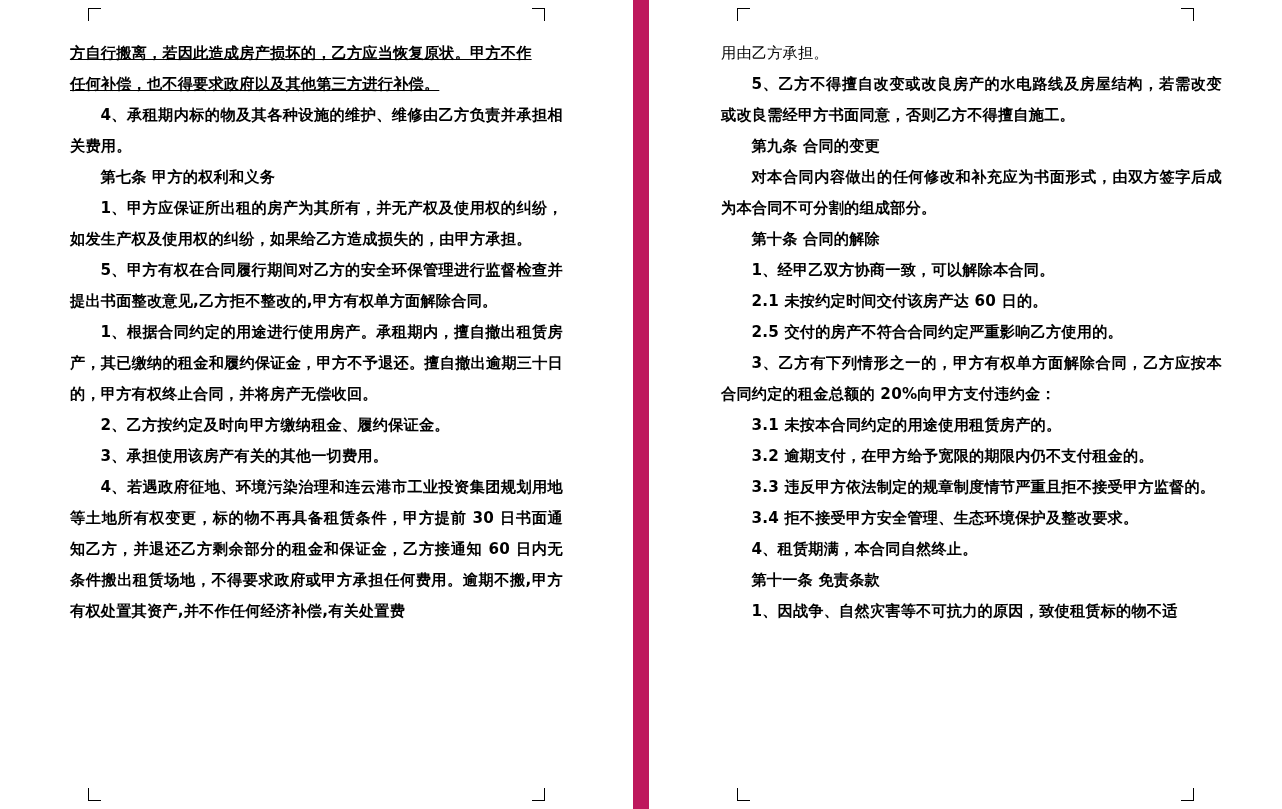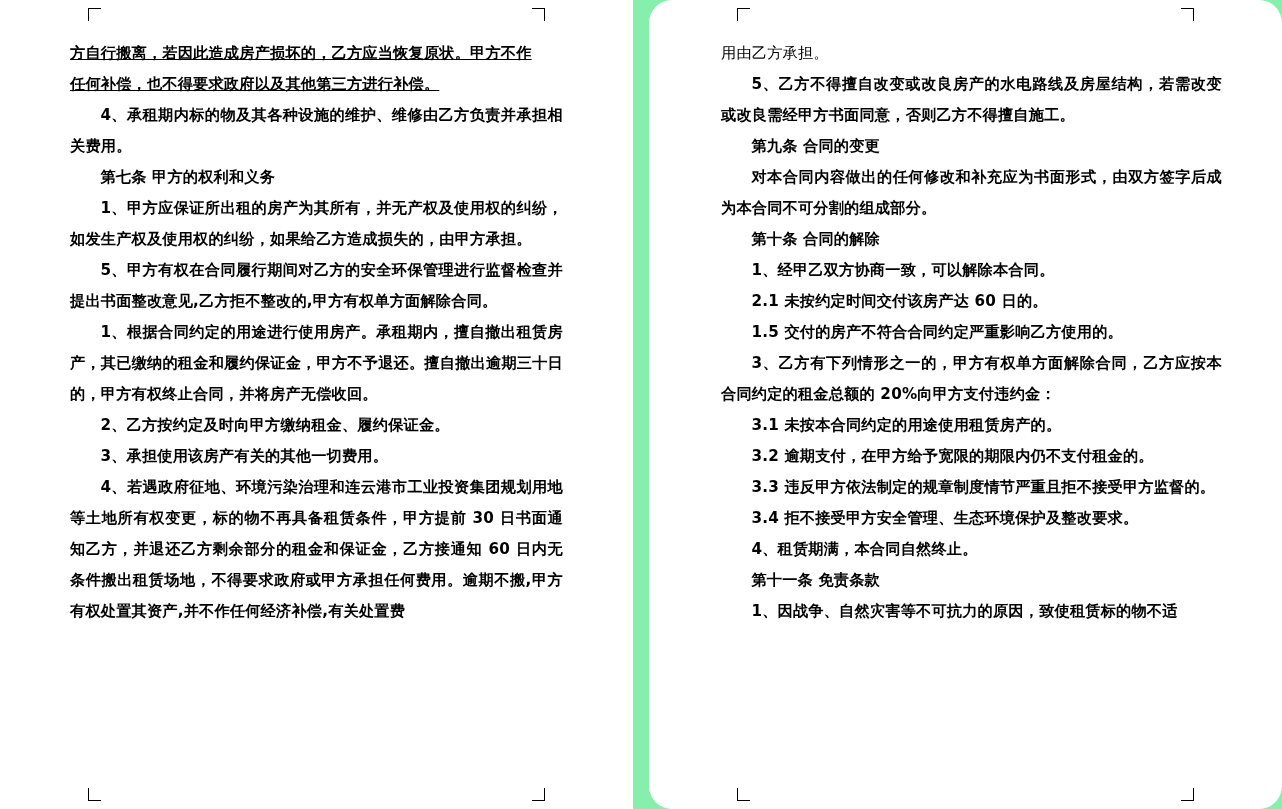--- a/index.html
+++ b/index.html
@@ -12,32 +12,32 @@
     height: 809px;
     overflow: hidden;
     font-family: "Liberation Sans", sans-serif;
   }
   .workspace {
     position: relative;
     width: 1282px;
     height: 809px;
     display: flex;
     gap: 12px;
-    background: #86efac;
+    background: #be185d;
   }
   .page {
     position: relative;
     background: #ffffff;
     width: 635px;
     height: 809px;
     box-sizing: border-box;
     overflow: hidden;
   }
   .page.left { margin-left: 0; }
-  .page.right { margin-left: 4px; border-radius: 23px; }
+  .page.right { margin-left: 4px; }
 
   
   .cmark {
     position: absolute;
     background: transparent;
     border-color: #000;
     width: 12px;
     height: 12px;
   }
   .cmark.tl { top: 8px; left: 88px; border-left: 1px solid #000; border-top: 1px solid #000; }
@@ -106,21 +106,21 @@
     <div class="cmark bl"></div>
     <div class="cmark br"></div>
     <div class="content right-col">
       <p>用由乙方承担。</p>
       <p class="ind">5、乙方不得擅自改变或改良房产的水电路线及房屋结构，若需改变或改良需经甲方书面同意，否则乙方不得擅自施工。</p>
       <p class="head">第九条 合同的变更</p>
       <p class="ind">对本合同内容做出的任何修改和补充应为书面形式，由双方签字后成为本合同不可分割的组成部分。</p>
       <p class="head">第十条 合同的解除</p>
       <p class="ind">1、经甲乙双方协商一致，可以解除本合同。</p>
       <p class="ind">2.1 未按约定时间交付该房产达 60 日的。</p>
-      <p class="ind">1.5 交付的房产不符合合同约定严重影响乙方使用的。</p>
+      <p class="ind">2.5 交付的房产不符合合同约定严重影响乙方使用的。</p>
       <p class="ind">3、乙方有下列情形之一的，甲方有权单方面解除合同，乙方应按本合同约定的租金总额的 20%向甲方支付违约金：</p>
       <p class="ind">3.1 未按本合同约定的用途使用租赁房产的。</p>
       <p class="ind">3.2 逾期支付，在甲方给予宽限的期限内仍不支付租金的。</p>
       <p class="ind">3.3 违反甲方依法制定的规章制度情节严重且拒不接受甲方监督的。</p>
       <p class="ind">3.4 拒不接受甲方安全管理、生态环境保护及整改要求。</p>
       <p class="ind">4、租赁期满，本合同自然终止。</p>
       <p class="head">第十一条 免责条款</p>
       <p class="ind">1、因战争、自然灾害等不可抗力的原因，致使租赁标的物不适</p>
     </div>
   </div>

